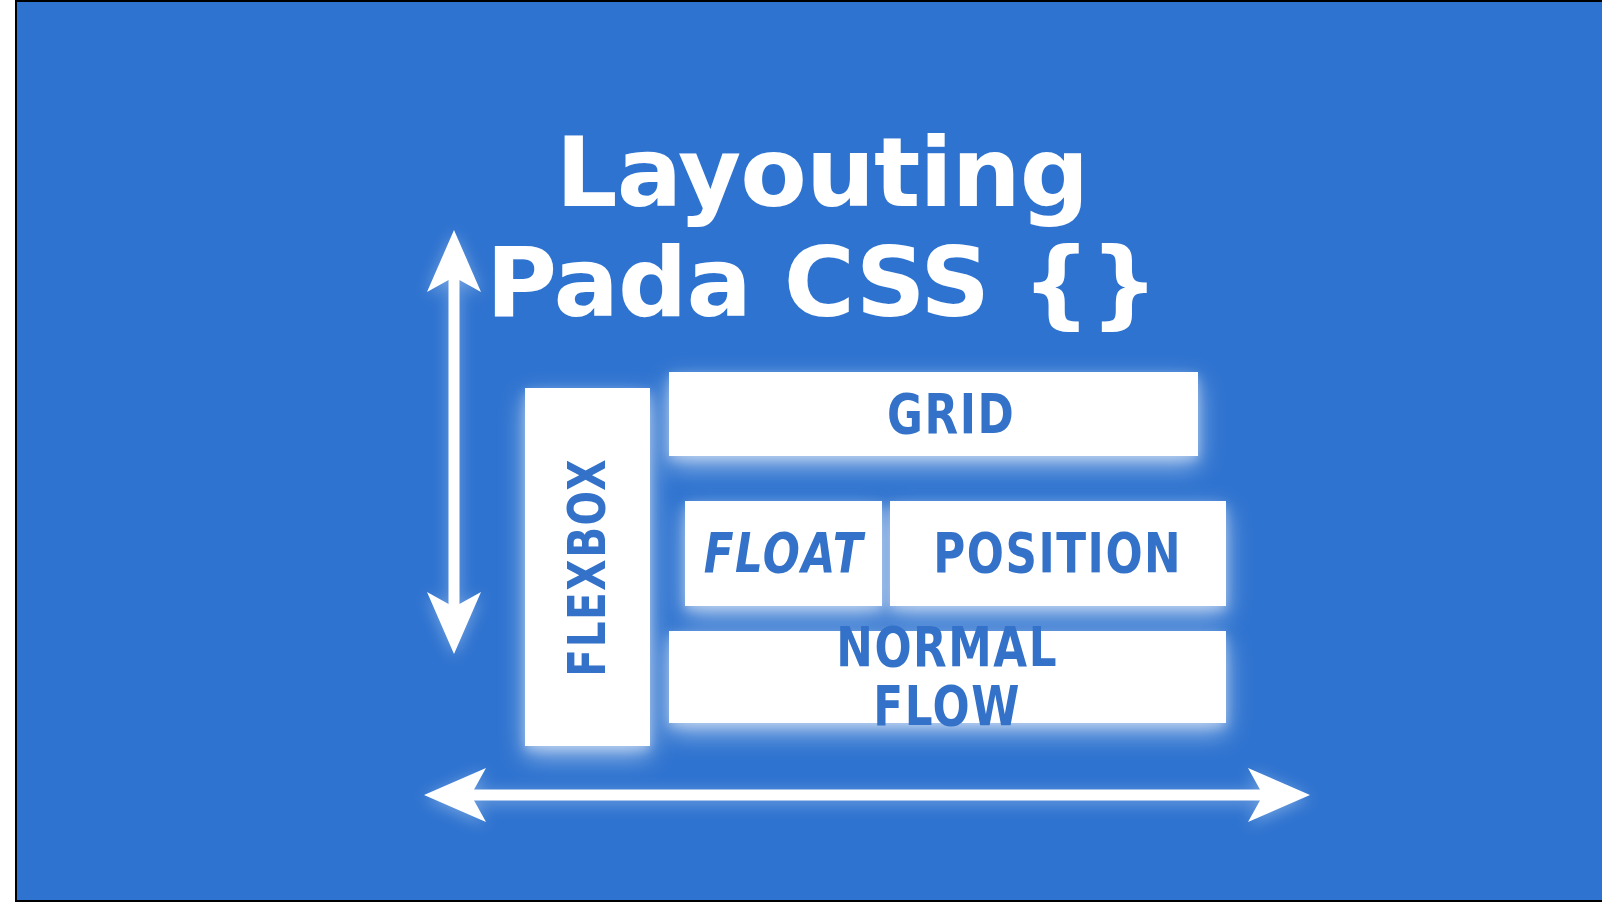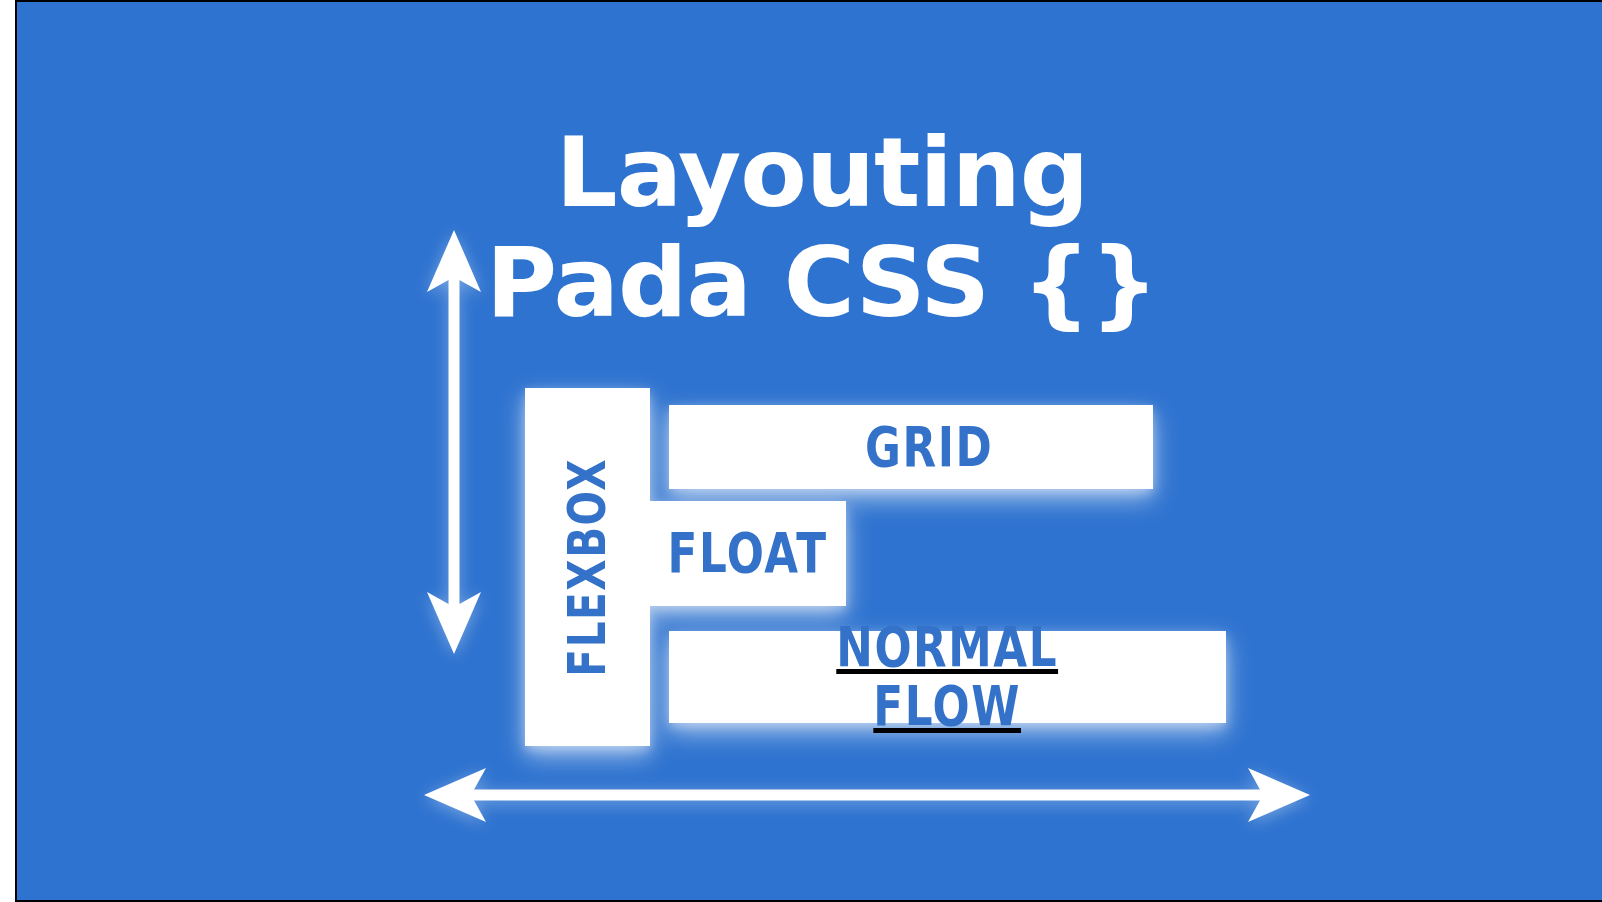--- a/index.html
+++ b/index.html
@@ -47,24 +47,24 @@
     line-height:1.05;
     transform:scaleX(0.78);
     white-space:pre-line;
   }
   .box-flexbox{left:508px;top:386px;width:125px;height:358px;}
   .box-flexbox .label{
     transform:rotate(-90deg) scaleX(0.78);
     font-size:52px;
     white-space:nowrap;
   }
-  .box-grid{left:652px;top:403px;width:484px;height:84px;padding-left:36px;}
-  .box-float{left:632px;top:499px;width:197px;height:105px;}
+  .box-grid{left:652px;top:370px;width:529px;height:84px;padding-left:36px;}
+  .box-float{left:668px;top:499px;width:197px;height:105px;font-style:italic;}
   .box-position{left:873px;top:499px;width:336px;height:105px;}
-  .box-normal-flow{left:652px;top:629px;width:557px;height:92px;text-decoration:underline;}
+  .box-normal-flow{left:652px;top:629px;width:557px;height:92px;}
   .arrow{
     position:absolute;
     color:var(--arrow);
     filter:drop-shadow(0 3px 8px rgba(255,255,255,0.35));
   }
   .arrow-vertical{left:407px;top:228px;}
   .arrow-horizontal{left:407px;top:763px;}
 </style>
 </head>
 <body>
@@ -93,19 +93,22 @@
   </div>
 
   <div class="box box-grid">
     <span class="label">GRID</span>
   </div>
 
   <div class="box box-float">
     <span class="label">FLOAT</span>
   </div>
 
+  <div class="box box-position">
+    <span class="label">POSITION</span>
+  </div>
 
   <div class="box box-normal-flow">
     <span class="label">NORMAL
 FLOW</span>
   </div>
 
 </div>
 
 </body></html>

